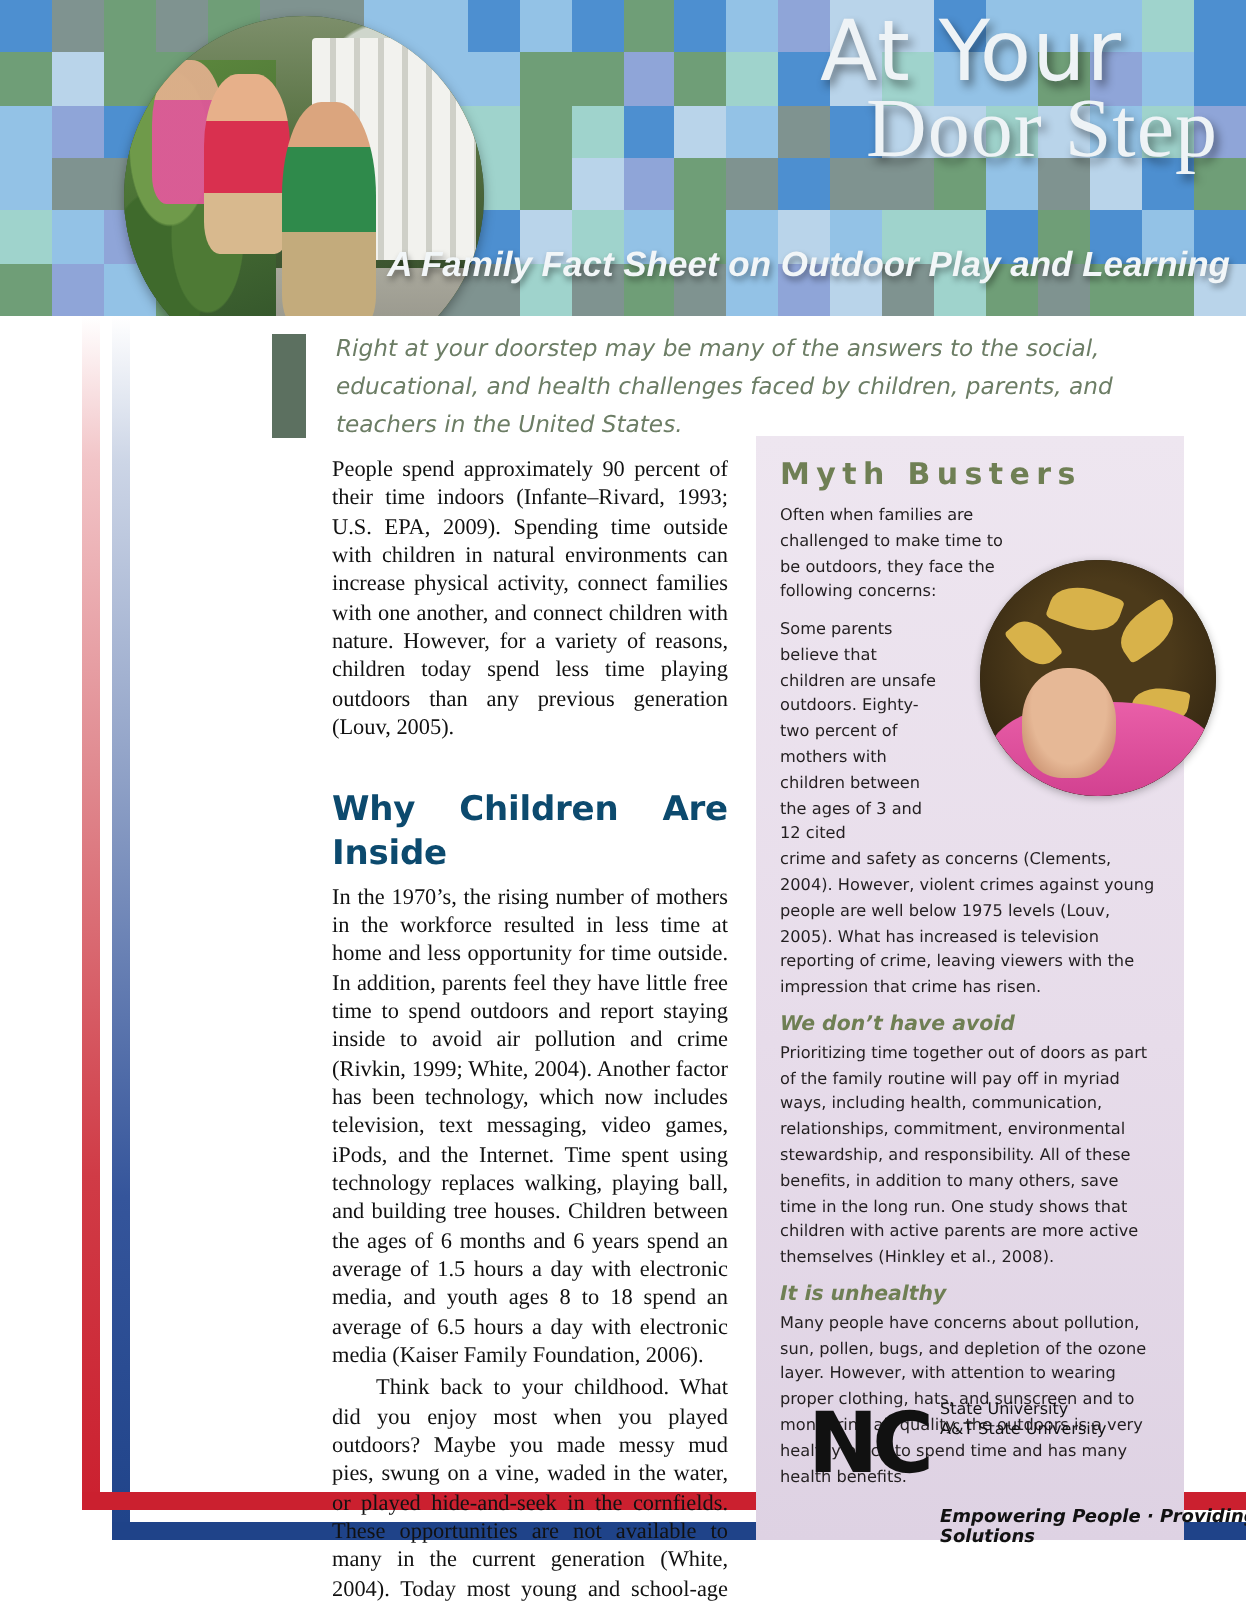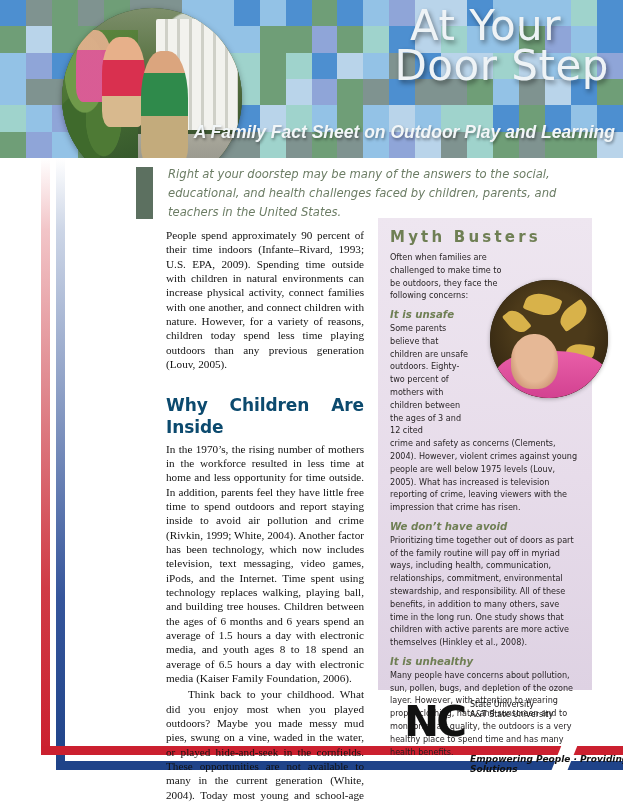--- a/index.html
+++ b/index.html
@@ -62,21 +62,21 @@
     position: absolute; right: 10px; top: 6px;
     text-align: right;
     font-family: "DejaVu Sans", sans-serif;
     font-weight: 400;
     color: #eef3f6;
     letter-spacing: .5px;
     text-shadow: 2px 3px 5px rgba(0,0,0,.45);
     line-height: .95;
   }
   .banner-title .l1 { display: block; font-size: 42px; padding-right: 52px; }
-  .banner-title .l2 { display: block; font-size: 42px; padding-right: 4px; }
+  .banner-title .l2 { display: block; font-size: 42px; padding-right: 4px; font-family: Liberation Serif, serif; }
 
   .banner-sub {
     position: absolute; left: 104px; right: 8px; top: 122px;
     text-align: right;
     font-family: Liberation Sans, sans-serif;
     font-style: italic; font-weight: bold;
     font-size: 17.5px; color: #f2f6f8;
     text-shadow: 1px 2px 3px rgba(0,0,0,.4);
     white-space: nowrap;
   }
@@ -110,21 +110,21 @@
   .col-left p { margin-bottom: 2px; }
   .col-left p.indent { text-indent: 22px; }
   .col-left h2 {
     font-family: "DejaVu Sans", sans-serif;
     font-size: 17px; font-weight: bold; color: #0c4a6e;
     margin: 24px 0 3px; letter-spacing: -.1px;
   }
 
   
   .sidebar {
-    position: absolute; left: 378px; top: 218px; width: 214px; height: 472px;
+    position: absolute; left: 378px; top: 218px; width: 214px; height: 552px;
     background: linear-gradient(180deg,#eee6f0 0%, #e7dcea 55%, #ded2e3 100%);
   }
   .sidebar-inner { position: relative; padding: 10px 12px 8px 12px; height: 100%; }
   .myth-title {
     font-family: "DejaVu Sans", sans-serif;
     font-size: 15px; font-weight: bold; color: #6f7f54;
     letter-spacing: 3.2px; margin-bottom: 5px;
   }
   .sidebar p {
     font-family: "DejaVu Sans", sans-serif;
@@ -368,21 +368,20 @@
       <div class="mp-leaf" style="left:64%;top:54%;width:24%;height:15%;transform:rotate(10deg)"></div>
       <div class="mp-coat"></div>
       <div class="mp-face"></div>
     </div>
 
     <div class="sidebar-inner">
       <div class="myth-title">Myth Busters</div>
 
       <p style="width:124px">Often when families are challenged to make time to be outdoors, they face the following concerns:</p>
 
-      <h3>It is unsafe</h3>
       <p style="width:80px" id="unsafe-top">Some parents believe that children are unsafe outdoors. Eighty-two percent of mothers with children between the ages of 3 and 12 cited</p>
       <p style="margin-top:-6px" id="unsafe-rest">crime and safety as concerns (Clements, 2004). However, violent crimes against young people are well below 1975 levels (Louv, 2005). What has increased is television reporting of crime, leaving viewers with the impression that crime has risen.</p>
 
       <h3>We don’t have avoid</h3>
       <p>Prioritizing time together out of doors as part of the family routine will pay off in myriad ways, including health, communication, relationships, commitment, environmental stewardship, and responsibility. All of these benefits, in addition to many others, save time in the long run. One study shows that children with active parents are more active themselves (Hinkley et al., 2008).</p>
 
       <h3>It is unhealthy</h3>
       <p>Many people have concerns about pollution, sun, pollen, bugs, and depletion of the ozone layer. However, with attention to wearing proper clothing, hats, and sunscreen and to monitoring air quality, the outdoors is a very healthy place to spend time and has many health benefits.</p>
     </div>
   </div>

